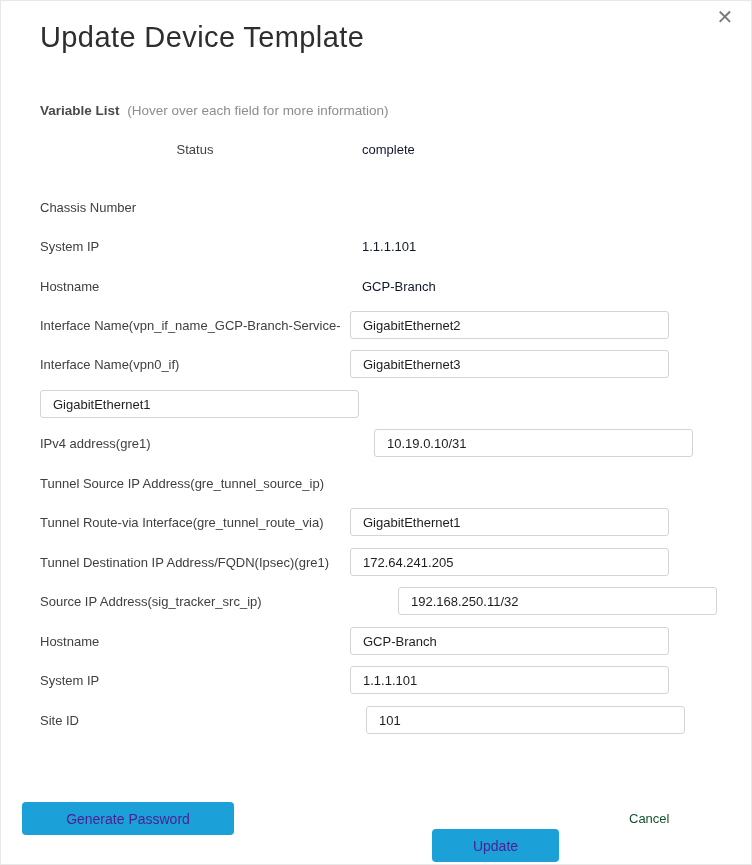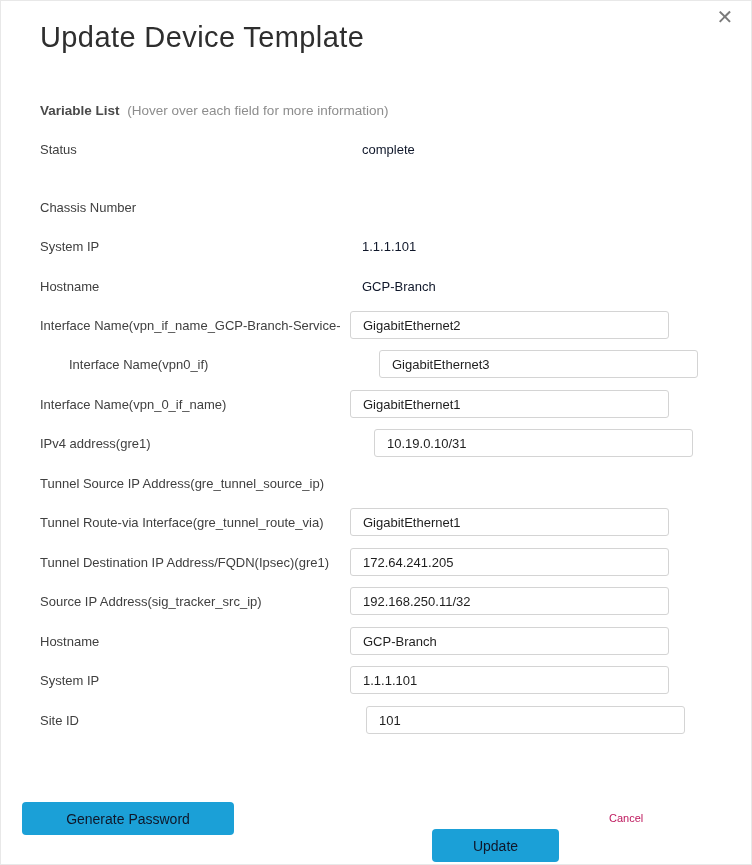--- a/index.html
+++ b/index.html
@@ -90,102 +90,101 @@
     color: #1e1e1e;
     outline: none;
   }
 
   .btn-primary {
     position: absolute;
     height: 33px;
     border: none;
     border-radius: 4px;
     background: #1ba0d7;
-    color: #0f172a;
+    color: #4c1d95;
     font-family: "Liberation Sans", "DejaVu Sans", sans-serif;
     font-size: 14px;
     cursor: pointer;
   }
   #generate-password-btn { left: 21px; top: 801px; width: 212px; }
   #update-btn { left: 431px; top: 800px; width: 127px; margin-top: 28px; }
 
   .btn-link {
     position: absolute;
-    left: 608px;
+    left: 628px;
     top: 806px;
     height: 22px;
     background: transparent;
     border: none;
-    color: #be185d;
+    color: #14532d;
     font-family: "Liberation Sans", "DejaVu Sans", sans-serif;
-    font-size: 11px;
+    font-size: 13px;
     cursor: pointer;
   }
 </style>
 </head>
 <body>
 
 <div class="dialog">
 
   <button class="close-btn">
     <span>✕</span>
   </button>
 
   <h1 class="dialog-title">Update Device Template</h1>
 
   <div class="section-line">
     <span class="section-title">Variable List</span>
     <span>(Hover over each field for more information)</span>
   </div>
 
-  <div class="row" style="top:140px; height:16px;">
+  <div class="row" style="top:140px; height:16px;text-align:center;">
     <span class="row-label">Status</span>
     <span class="row-static-value">complete</span>
   </div>
   <div class="row" style="top:198px; height:16px;">
     <span class="row-label">Chassis Number</span>
     <span class="row-static-value"></span>
   </div>
   <div class="row" style="top:237px; height:16px;">
     <span class="row-label">System IP</span>
     <span class="row-static-value">1.1.1.101</span>
   </div>
   <div class="row" style="top:277px; height:16px;">
     <span class="row-label">Hostname</span>
     <span class="row-static-value">GCP-Branch</span>
   </div>
 
   <div class="row" style="top:310px; height:28px;">
     <span class="row-label">Interface Name(vpn_if_name_GCP-Branch-Service-</span>
     <input type="text" value="GigabitEthernet2" style="">
   </div>
-  <div class="row" style="top:349px; height:28px;margin-left:29px;">
+  <div class="row" style="top:349px; height:28px;">
     <span class="row-label">Interface Name(vpn0_if)</span>
     <input type="text" value="GigabitEthernet3" style="">
   </div>
   <div class="row" style="top:389px; height:28px;">
-    <span class="row-label">Interface Name(vpn_0_if_name)</span>
     <input type="text" value="GigabitEthernet1" style="">
   </div>
   <div class="row" style="top:428px; height:28px;gap:24px;">
     <span class="row-label">IPv4 address(gre1)</span>
     <input type="text" value="10.19.0.10/31" style="">
   </div>
   <div class="row" style="top:468px; height:28px;justify-content:space-between;">
     <span class="row-label">Tunnel Source IP Address(gre_tunnel_source_ip)</span>
   </div>
   <div class="row" style="top:507px; height:28px;">
     <span class="row-label">Tunnel Route-via Interface(gre_tunnel_route_via)</span>
     <input type="text" value="GigabitEthernet1" style="">
   </div>
   <div class="row" style="top:547px; height:28px;">
     <span class="row-label">Tunnel Destination IP Address/FQDN(Ipsec)(gre1)</span>
     <input type="text" value="172.64.241.205" style="">
   </div>
-  <div class="row" style="top:586px; height:28px;">
+  <div class="row" style="top:586px; height:28px;gap:48px;">
     <span class="row-label">Source IP Address(sig_tracker_src_ip)</span>
     <input type="text" value="192.168.250.11/32" style="">
   </div>
   <div class="row" style="top:626px; height:28px;">
     <span class="row-label">Hostname</span>
     <input type="text" value="GCP-Branch" style="">
   </div>
   <div class="row" style="top:665px; height:28px;">
     <span class="row-label">System IP</span>
     <input type="text" value="1.1.1.101" style="">

